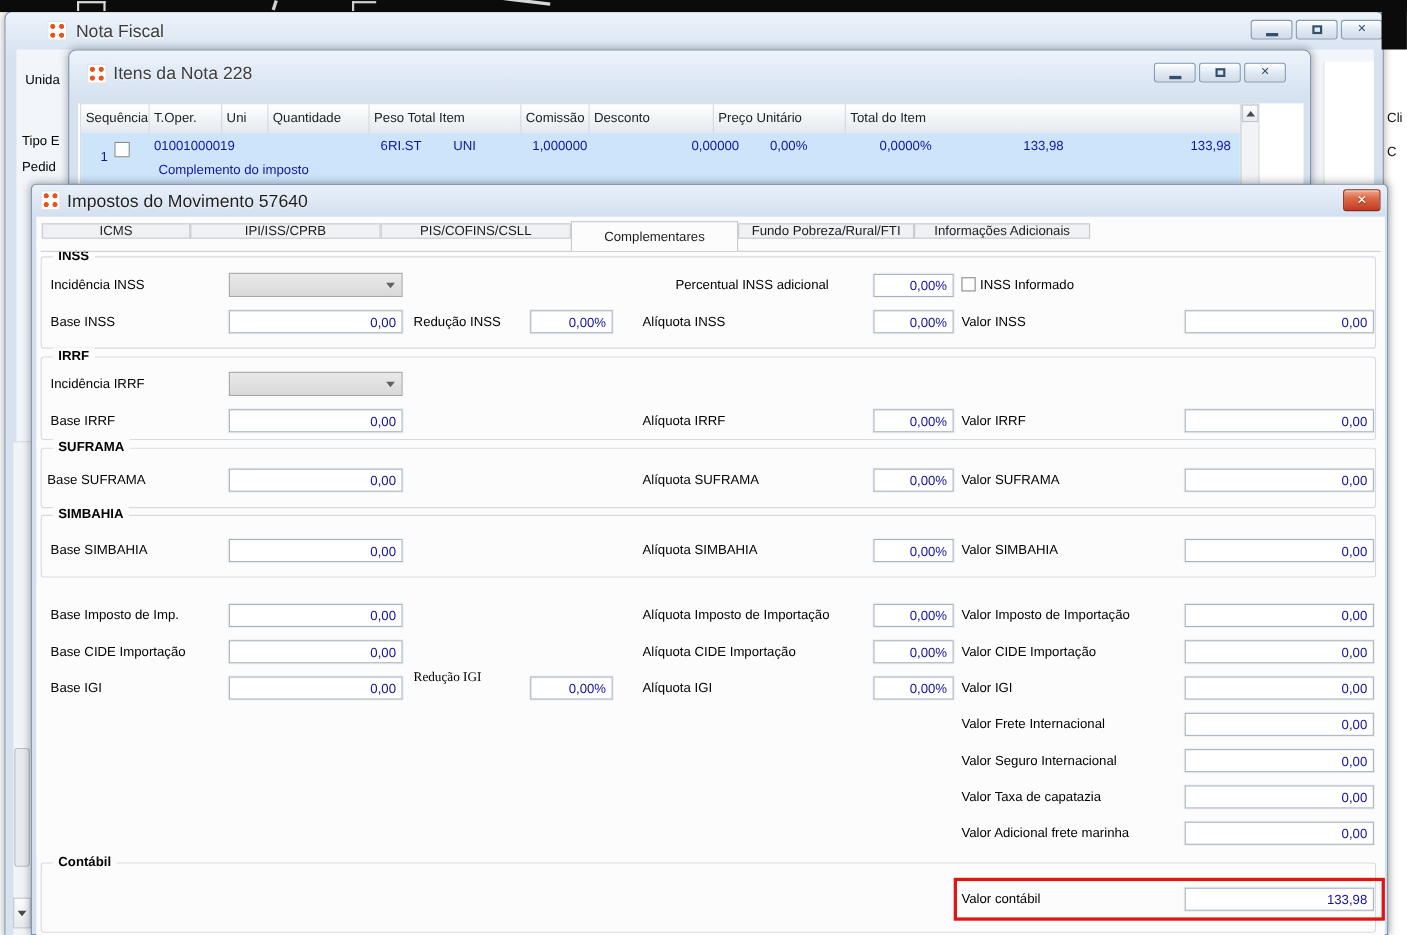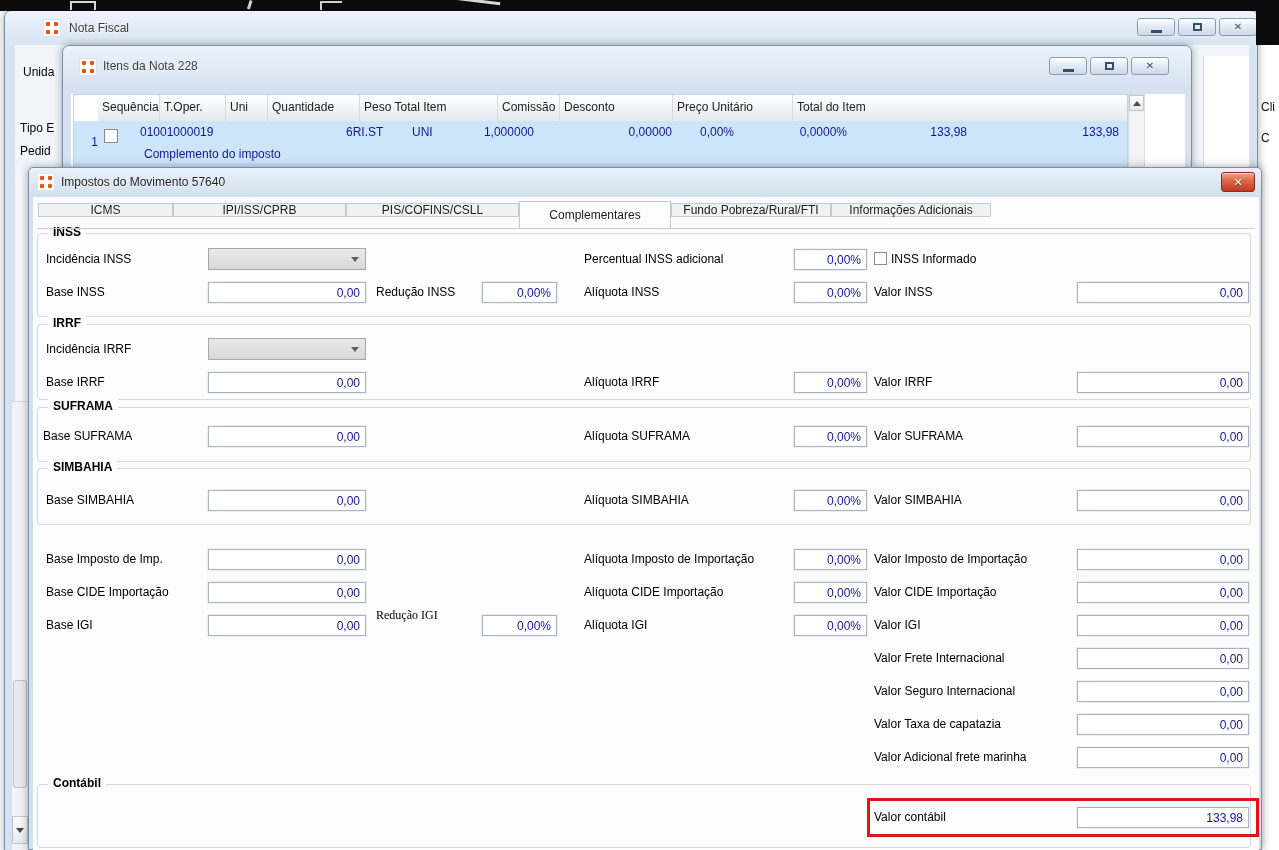--- a/index.html
+++ b/index.html
@@ -4,39 +4,39 @@
 <style>
   html,body{margin:0;padding:0;background:#ffffff;}
   *{box-sizing:border-box;}
   .screen{position:relative;width:1279px;height:850px;overflow:hidden;
           font-family:"Liberation Sans","DejaVu Sans",sans-serif;font-size:12px;color:#111;background:#fff;}
   .abs{position:absolute;}
   
   .win{position:absolute;border:1px solid #7b8fa8;border-radius:7px 7px 0 0;
        background:linear-gradient(#ecf3fb,#d6e2f0 42px,#d6e2f0);box-shadow:0 0 8px rgba(0,0,0,.35);}
   .titlebar{position:absolute;left:0;top:0;right:0;}
-  .wtitle{position:absolute;white-space:nowrap;color:#3c3c3c;font-size:12px;text-shadow:0 1px 1px #fff;}
+  .wtitle{position:absolute;white-space:nowrap;color:#3c3c3c;font-size:16px;text-shadow:0 1px 1px #fff;}
   .appicon{position:absolute;width:18px;height:18px;background:
       radial-gradient(circle at 4px 4px,#e8551c 2px,transparent 2.6px),
       radial-gradient(circle at 12px 4px,#e8551c 2px,transparent 2.6px),
       radial-gradient(circle at 4px 12px,#e8551c 2px,transparent 2.6px),
       radial-gradient(circle at 12px 12px,#e8551c 2px,transparent 2.6px),#fff;
       border:1px solid #e0e4e9;border-radius:2px;}
   .wbtn{position:absolute;width:38px;height:18px;border:1px solid #8a9cb0;border-radius:3px;
         background:linear-gradient(#ffffff,#e3ebf4 45%,#cfdbe9);display:flex;align-items:center;justify-content:center;cursor:default;}
   .glyph-min{width:11px;height:3px;background:#33506b;margin-top:9px;}
   .glyph-restore{width:9px;height:8px;border:2px solid #33506b;background:transparent;}
   .glyph-x{font-size:10px;font-weight:bold;color:#33506b;line-height:1;}
   .closebtn-red{position:absolute;width:34px;height:20px;border:1px solid #8d2c1b;border-radius:3px;
         background:linear-gradient(#f3a78e,#dd6a47 40%,#c23a20);display:flex;align-items:center;justify-content:center;
         box-shadow:inset 0 1px 0 rgba(255,255,255,.5);}
   .closebtn-red span{color:#fff;font-size:11px;font-weight:bold;text-shadow:0 1px 1px rgba(0,0,0,.5);line-height:1;}
   
   .tbl{position:absolute;border:1px solid #c8d0da;background:#fff;}
-  .thead{display:flex;height:28px;background:linear-gradient(#ffffff,#eef1f5 60%,#e4e8ee);border-bottom:1px solid #c8d0da;margin-left:24px;}
+  .thead{display:flex;height:28px;background:linear-gradient(#ffffff,#eef1f5 60%,#e4e8ee);border-bottom:1px solid #c8d0da;}
   .th{border-right:1px solid #d4dae2;padding:5px 0 0 4px;white-space:nowrap;overflow:hidden;font-size:12px;color:#222;}
   .trow{position:absolute;left:0;top:26px;display:flex;height:47px;background:#cde5fb;color:#14149e;}
   .td{padding:4px 8px 0 4px;white-space:nowrap;overflow:hidden;}
   .num{text-align:right;}
   
   .group{position:absolute;border:1px solid #d7dadf;border-radius:3px;}
   .legend{position:absolute;top:-9px;left:10px;background:#fcfcfd;padding:0 5px;font-weight:bold;font-size:12px;color:#000;white-space:nowrap;}
   .lbl{position:absolute;white-space:nowrap;color:#000;}
   .fld{position:absolute;height:21px;background:#fff;border:1px solid #a9b3bd;box-shadow:0 0 0 1px #edf1f5;
        display:flex;align-items:center;justify-content:flex-end;padding:0 5px;color:#14149e;}
@@ -160,21 +160,21 @@
     <div class="tab" style="left:642px;top:35px;width:160px;">Fundo Pobreza/Rural/FTI</div>
     <div class="tab" style="left:802px;top:35px;width:160px;">Informações Adicionais</div>
 
     <div class="group" style="left:8px;top:65px;width:1214px;height:84px;">
       <div class="legend">INSS</div>
     </div>
     <div class="lbl" style="left:17px;top:84px;">Incidência INSS</div>
     <div class="combo" style="left:179px;top:80px;width:158px;">
         <div class="car"></div>
       </div>
-    <div class="lbl" style="left:555px;top:84px;">Percentual INSS adicional</div>
+    <div class="lbl" style="left:585px;top:84px;">Percentual INSS adicional</div>
     <div class="fld" style="left:765px;top:81px;width:73px;">0,00%</div>
     <div class="chk" style="left:845px;top:84px;"></div>
     <div class="lbl" style="left:862px;top:84px;">INSS Informado</div>
     <div class="lbl" style="left:17px;top:117px;">Base INSS</div>
     <div class="fld" style="left:179px;top:114px;width:158px;">0,00</div>
     <div class="lbl" style="left:347px;top:117px;">Redução INSS</div>
     <div class="fld" style="left:453px;top:114px;width:75px;">0,00%</div>
     <div class="lbl" style="left:555px;top:117px;">Alíquota INSS</div>
     <div class="fld" style="left:765px;top:114px;width:73px;">0,00%</div>
     <div class="lbl" style="left:845px;top:117px;">Valor INSS</div>

